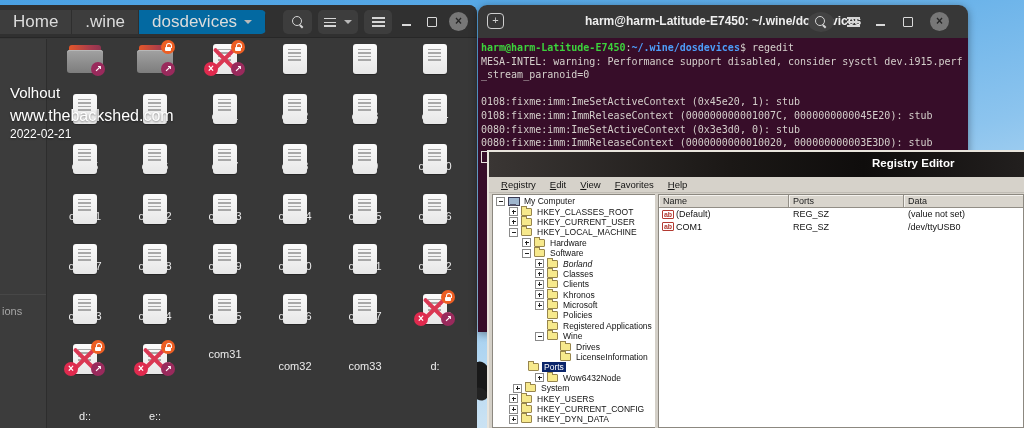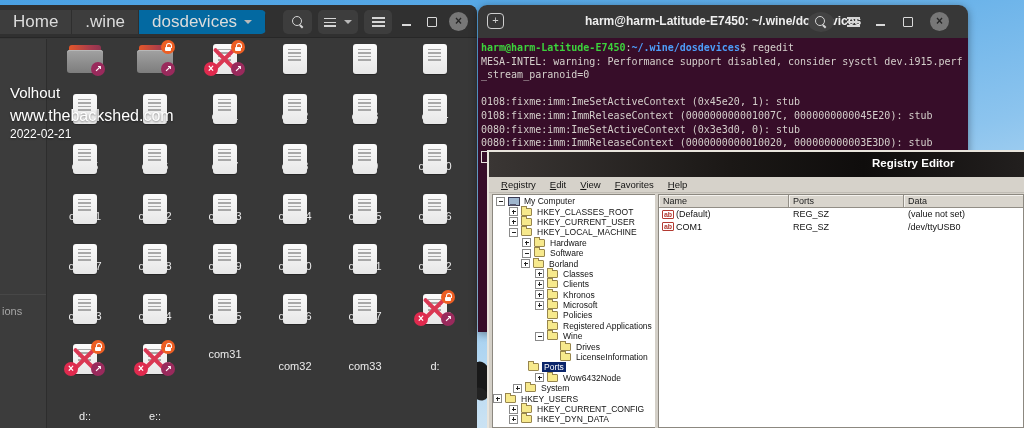--- a/index.html
+++ b/index.html
@@ -589,21 +589,21 @@
           <div class="tree-row" style="padding-left: 29px;">
             <span class="expander plus"></span>
             <span class="tfolder"></span>
             <span class="tree-label">Hardware</span>
           </div>
           <div class="tree-row" style="padding-left: 29px;">
             <span class="expander minus"></span>
             <span class="tfolder"></span>
             <span class="tree-label">Software</span>
           </div>
-          <div class="tree-row" style="padding-left: 28px;">
+          <div class="tree-row" style="padding-left: 42px; font-style: italic;">
             <span class="expander plus"></span>
             <span class="tfolder"></span>
             <span class="tree-label">Borland</span>
           </div>
           <div class="tree-row" style="padding-left: 42px;">
             <span class="expander plus"></span>
             <span class="tfolder"></span>
             <span class="tree-label">Classes</span>
           </div>
           <div class="tree-row" style="padding-left: 42px;">
@@ -654,21 +654,21 @@
           <div class="tree-row" style="padding-left: 42px;">
             <span class="expander plus"></span>
             <span class="tfolder"></span>
             <span class="tree-label">Wow6432Node</span>
           </div>
           <div class="tree-row" style="padding-left: 20px;">
             <span class="expander plus"></span>
             <span class="tfolder"></span>
             <span class="tree-label">System</span>
           </div>
-          <div class="tree-row" style="">
+          <div class="tree-row" style="padding-left: 16px;">
             <span class="expander plus"></span>
             <span class="tfolder"></span>
             <span class="tree-label">HKEY_USERS</span>
           </div>
           <div class="tree-row" style="padding-left: 16px;">
             <span class="expander plus"></span>
             <span class="tfolder"></span>
             <span class="tree-label">HKEY_CURRENT_CONFIG</span>
           </div>
           <div class="tree-row" style="padding-left: 16px;">

